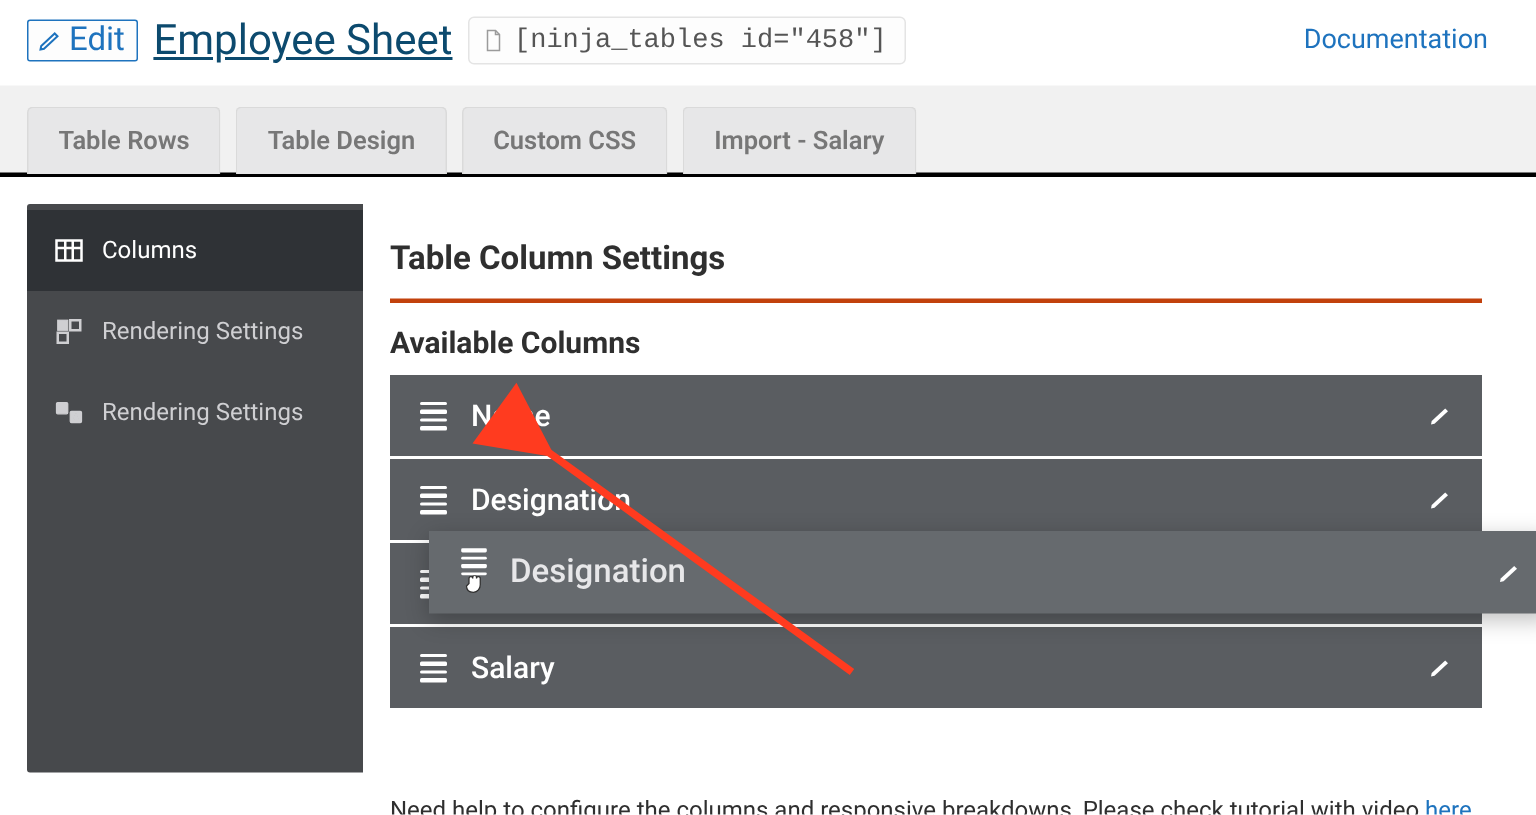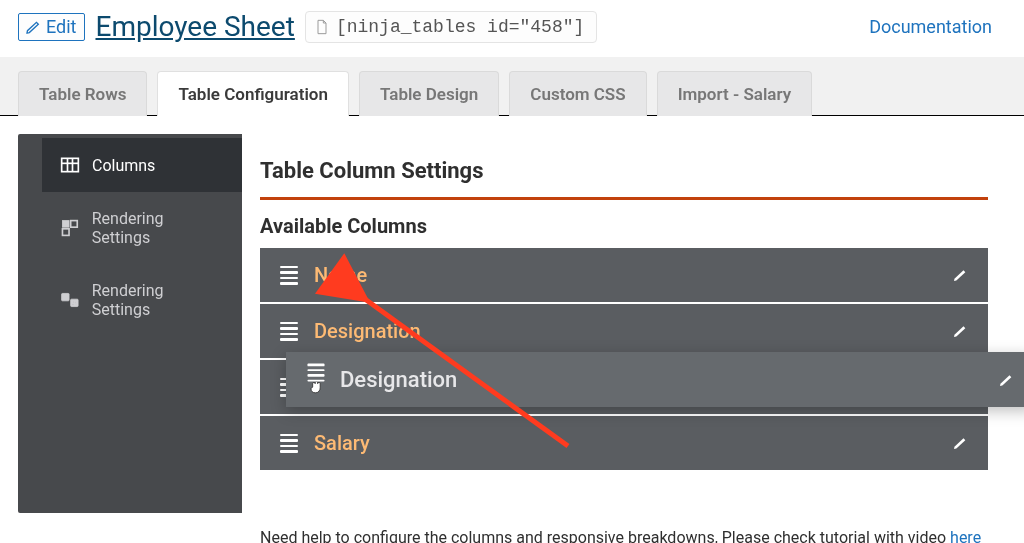--- a/index.html
+++ b/index.html
@@ -20,21 +20,21 @@
   }
   .edit-chip {
     display: inline-flex;
     align-items: center;
     gap: 5px;
     border: 1px solid #1e73be;
     color: #1e73be;
     background: #fdfdfd;
     padding: 2px 8px 2px 6px;
     border-radius: 2px;
-    font-size: 18px;
+    font-size: 22px;
     height: 28px;
   }
   .edit-chip svg { width: 16px; height: 16px; stroke: #1e73be; fill: none; stroke-width: 2; }
   .page-title {
     font-size: 28px;
     font-weight: 400;
     color: #0c4a6e;
     text-decoration: underline;
   }
   .shortcode-chip {
@@ -57,21 +57,21 @@
     border: 1px solid #dcdcde;
     border-radius: 4px;
     background: #fff;
     color: #555;
     font-size: 16px;
     padding: 7px 14px;
   }
   .tabstrip {
     background: #f1f1f1;
     padding: 14px 18px 0 18px;
-    border-bottom: 1px solid #000000;
+    border-bottom: 3px solid #000000;
   }
   .tabstrip-inner { display: flex; gap: 10px; }
   .tab {
     padding: 12px 20px;
     font-size: 17px;
     font-weight: 600;
     color: #777;
     background: #e7e7e8;
     border: 1px solid #dadada;
     border-bottom: none;
@@ -94,27 +94,25 @@
     background: #47494c;
     color: #fff;
     display: flex;
     flex-direction: column;
     border-radius: 2px 0 0 2px;
     padding-top: 4px;
     height: 100%;
   }
   .side-item {
     display: flex;
-    align-items: center;
     gap: 12px;
     padding: 17px 18px 17px 18px;
     font-size: 16px;
     color: #cfcfd2;
     cursor: pointer;
-    margin-left: 24px;
   }
   .side-item.active {
     background: #2f3236;
     color: #fff;
     position: relative;
   }
   .side-item svg { width: 20px; height: 20px; fill: currentColor; stroke: currentColor; }
   .content {
     flex: 1;
     background: #fff;
@@ -135,21 +133,21 @@
     font-weight: 700;
     color: #2f2f2f;
     padding: 14px 0 10px 0;
   }
   .col-list { display: flex; flex-direction: column; gap: 2px; position: relative; }
   .col-row {
     display: flex;
     align-items: center;
     justify-content: space-between;
     background: #5a5d61;
-    color: #fdba74;
+    color: #ffffff;
     height: 54px;
     padding: 0 20px;
   }
   .col-left { display: flex; align-items: center; gap: 16px; }
   .drag-handle { display: flex; flex-direction: column; gap: 3px; }
   .drag-handle span { display: block; width: 18px; height: 2.5px; background: #fff; border-radius: 1px; }
   .col-label { font-size: 20px; font-weight: 500; }
   .pencil { width: 16px; height: 16px; }
   .pencil svg { width: 100%; height: 100%; fill: #fff; }
   .dragging-overlay {
@@ -201,21 +199,20 @@
       </svg>
     <span>[ninja_tables id="458"]</span>
   </span>
   <span class="topbar-spacer"></span>
   <a class="doc-link" href="#">Documentation</a>
 </div>
 
 <div class="tabstrip">
   <div class="tabstrip-inner">
     <div class="tab">Table Rows</div>
-    <div class="tab active">Table Configuration</div>
     <div class="tab">Table Design</div>
     <div class="tab">Custom CSS</div>
     <div class="tab">Import - Salary</div>
   </div>
 </div>
 
 <div class="workspace">
 
   <div class="sidebar">
     <div class="side-item active">

